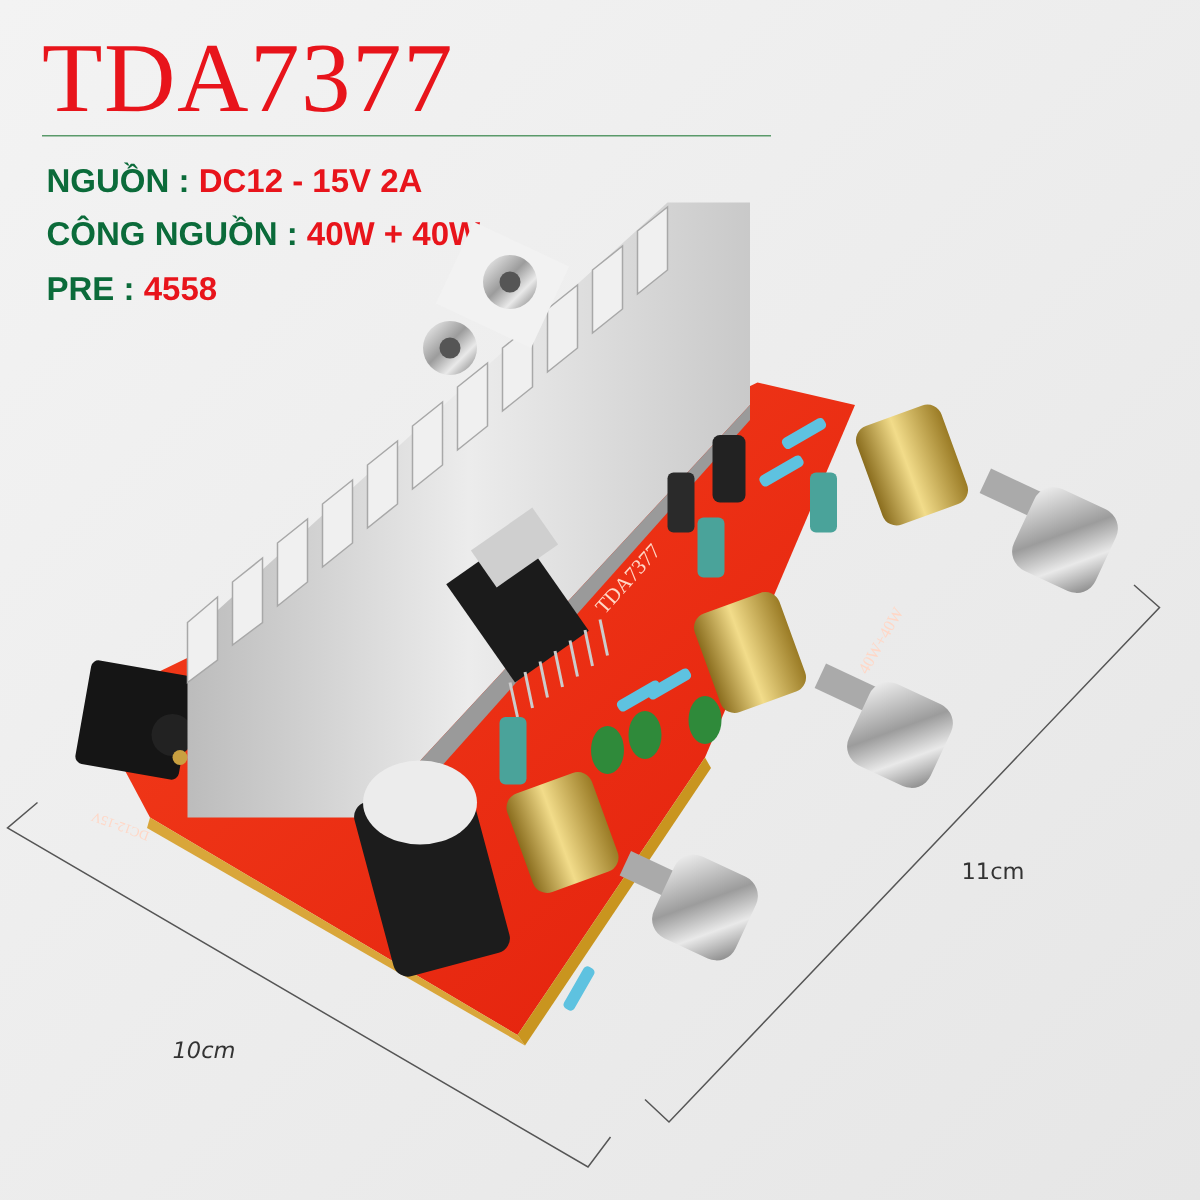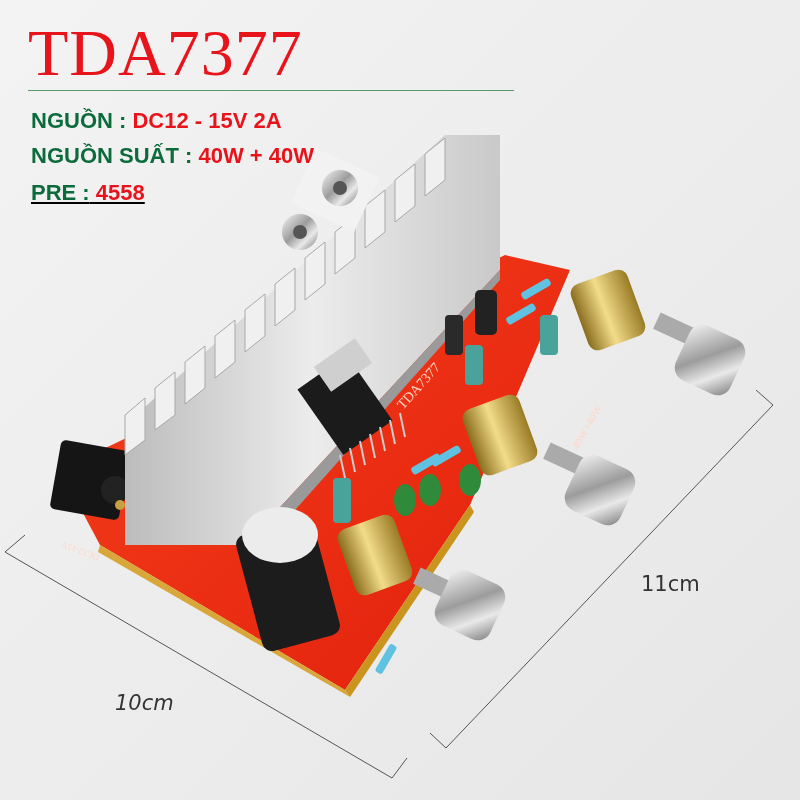--- a/index.html
+++ b/index.html
@@ -4,37 +4,37 @@
 <style>
   html,body{margin:0;padding:0;}
   body{width:800px;height:800px;overflow:hidden;background:linear-gradient(135deg,#f3f3f3 0%,#ececec 55%,#e6e6e6 100%);position:relative;font-family:"Liberation Sans",sans-serif;}
   .title{position:absolute;left:28px;top:18px;font-family:"Liberation Serif","DejaVu Serif",serif;font-size:66px;line-height:70px;color:#e8141b;letter-spacing:1px;font-weight:400;margin:0;}
   .rule{position:absolute;left:28px;top:90px;width:486px;height:1px;background:#5a9a6a;}
   .spec{position:absolute;left:31px;font-size:22px;font-weight:700;line-height:26px;white-space:nowrap;}
   .spec .k{color:#0b6b3a;}
   .spec .v{color:#e8141b;}
   .spec1{top:108px;}
   .spec2{top:143px;}
-  .spec3{top:180px;text-decoration:underline;}
+  .spec3{top:180px;}
   .photo{position:absolute;left:0;top:0;width:800px;height:800px;}
-  .dim{position:absolute;font-family:"DejaVu Sans",sans-serif;font-size:21px;color:#333;}
+  .dim{position:absolute;font-family:"DejaVu Sans",sans-serif;font-size:15px;color:#333;}
   .dim-w{left:115px;top:691px;font-style:italic;}
   .dim-h{left:641px;top:572px;}
 </style>
 </head>
 <body>
 
 <h1 class="title">TDA7377</h1>
 <div class="rule"></div>
 
 <div class="spec spec1">
   <span class="k">NGUỒN :</span><span class="v"> DC12 - 15V 2A</span>
 </div>
 <div class="spec spec2">
-  <span class="k">NGUỒN  SUẤT :</span><span class="v"> 40W + 40W</span>
+  <span class="k">CÔNG  NGUỒN :</span><span class="v"> 40W + 40W</span>
 </div>
 <div class="spec spec3">
   <span class="k">PRE :</span><span class="v"> 4558</span>
 </div>
 
 <svg class="photo" viewBox="0 0 800 800" xmlns="http://www.w3.org/2000/svg">
   <defs>
     <linearGradient id="pcb" x1="0" y1="0" x2="1" y2="1">
       <stop offset="0" stop-color="#f5401c"></stop>
       <stop offset="1" stop-color="#e21f0c"></stop>

